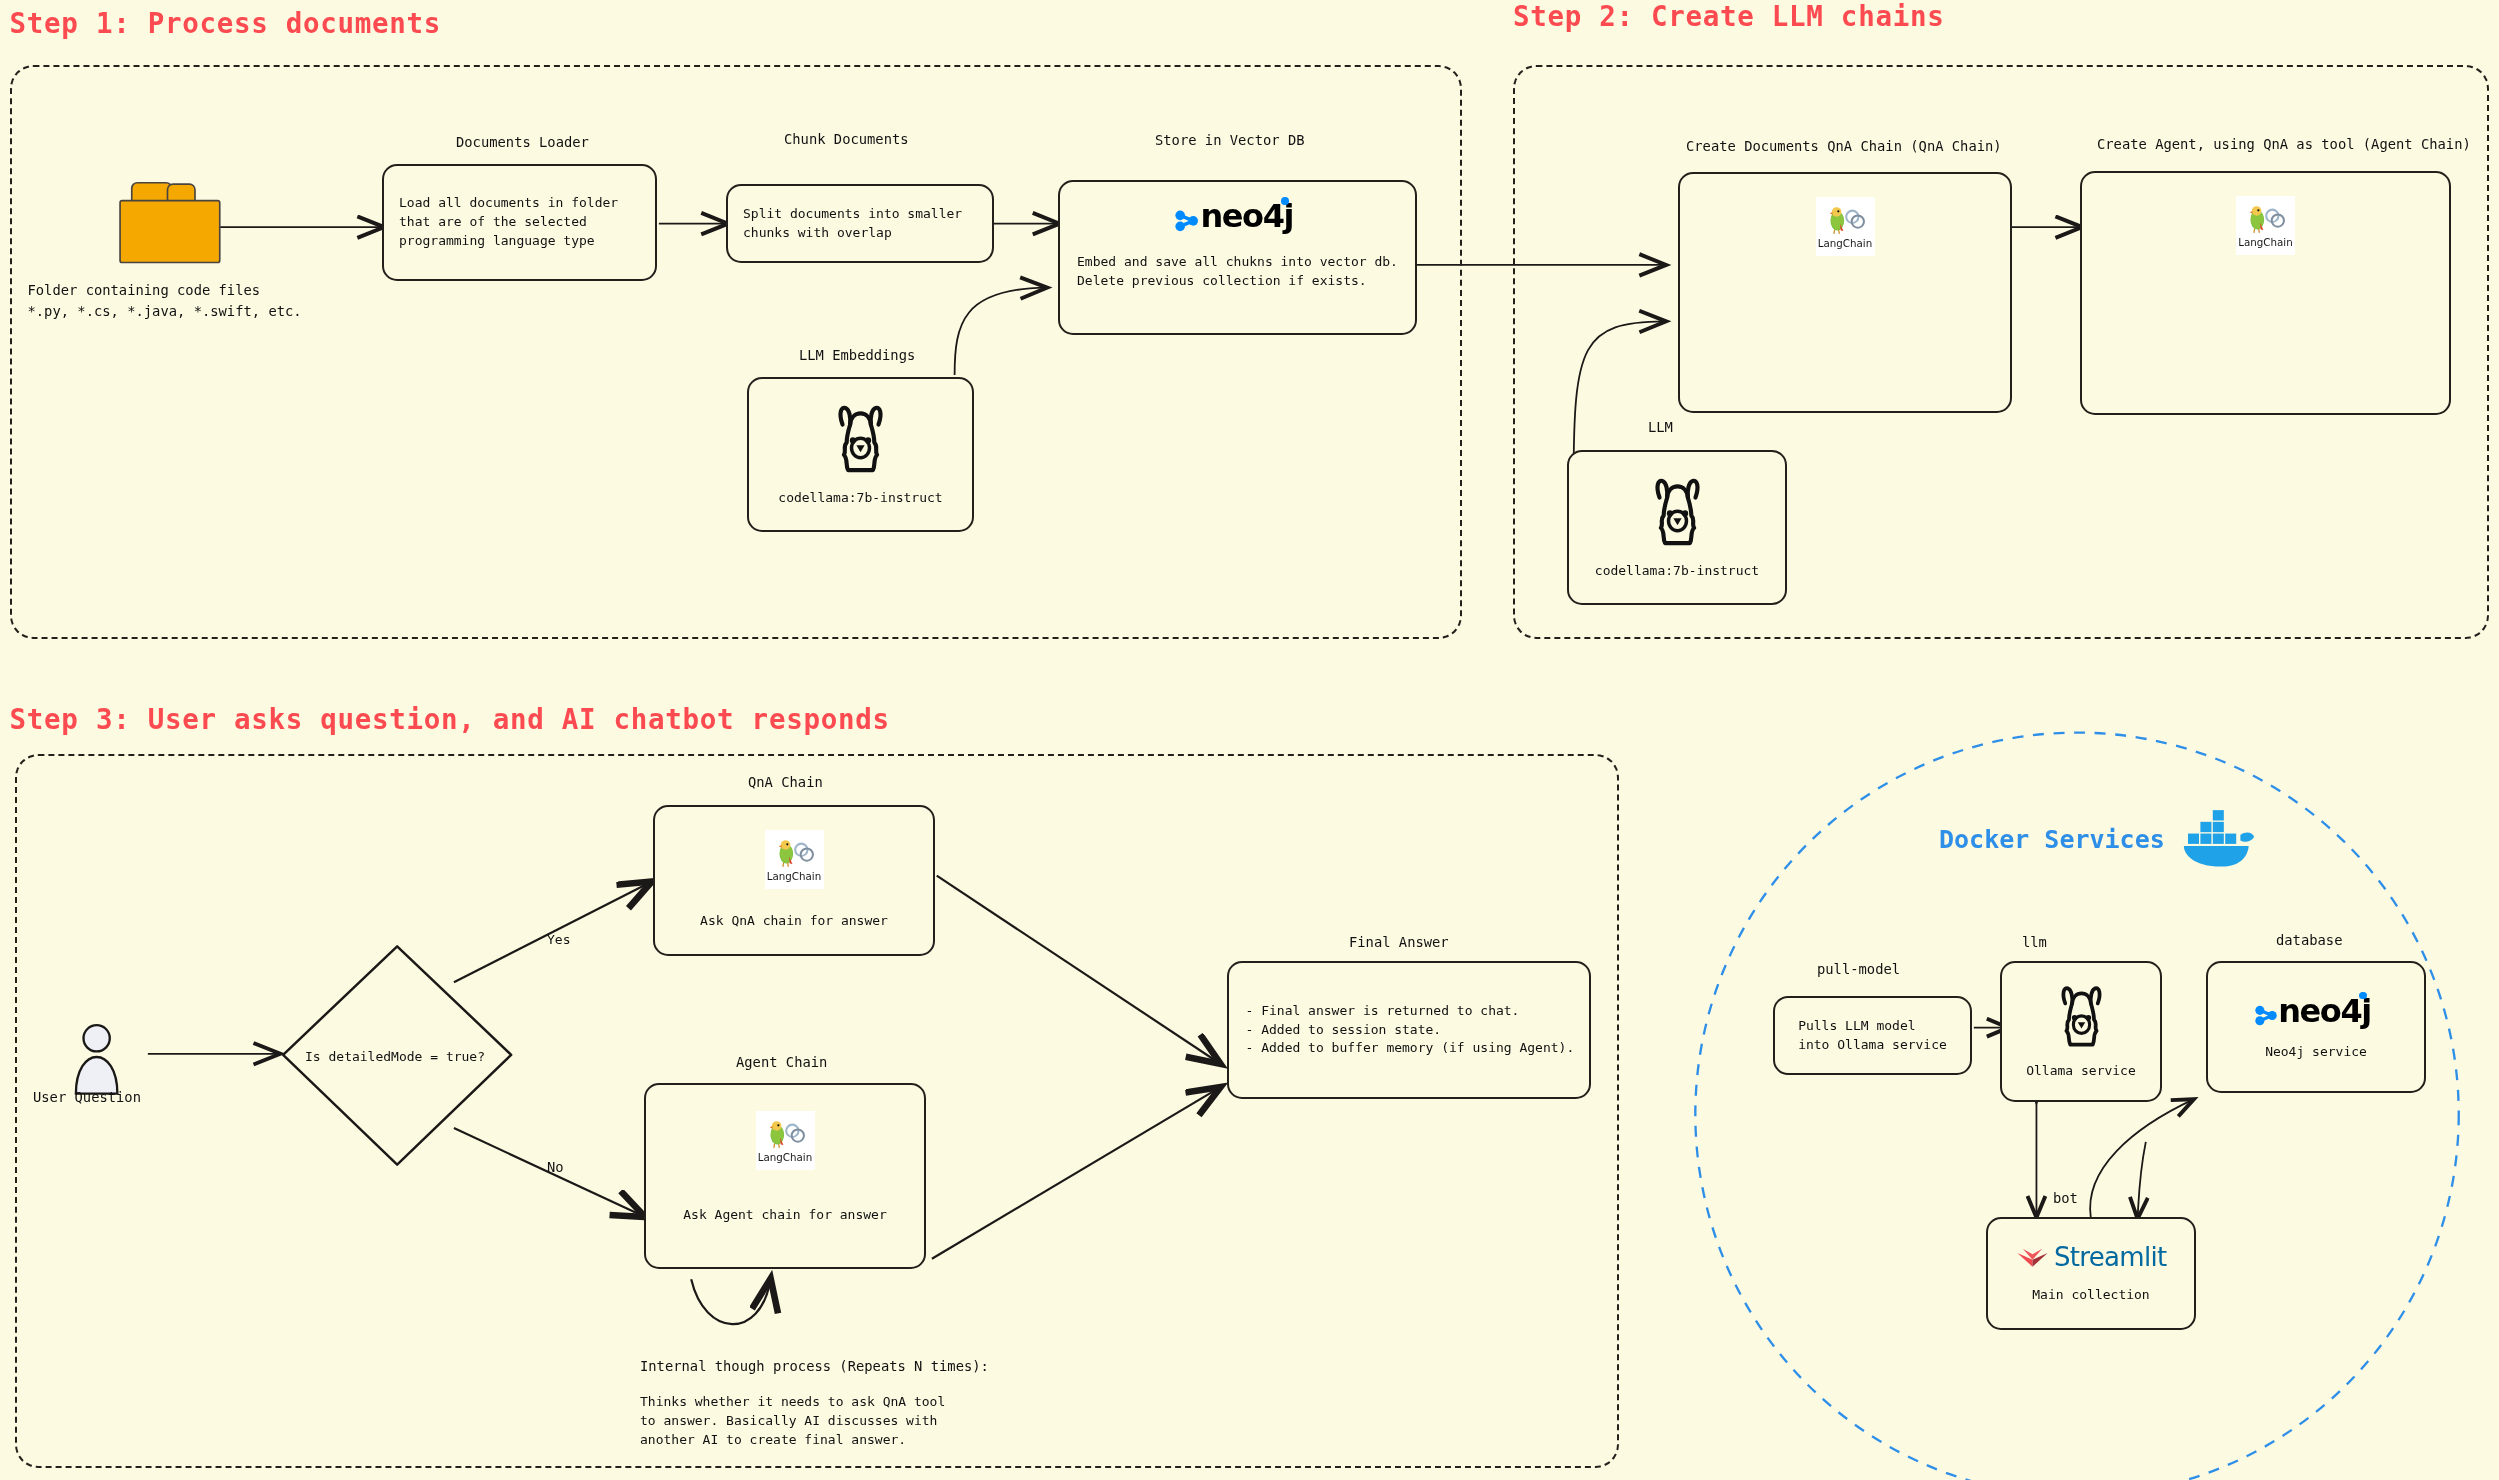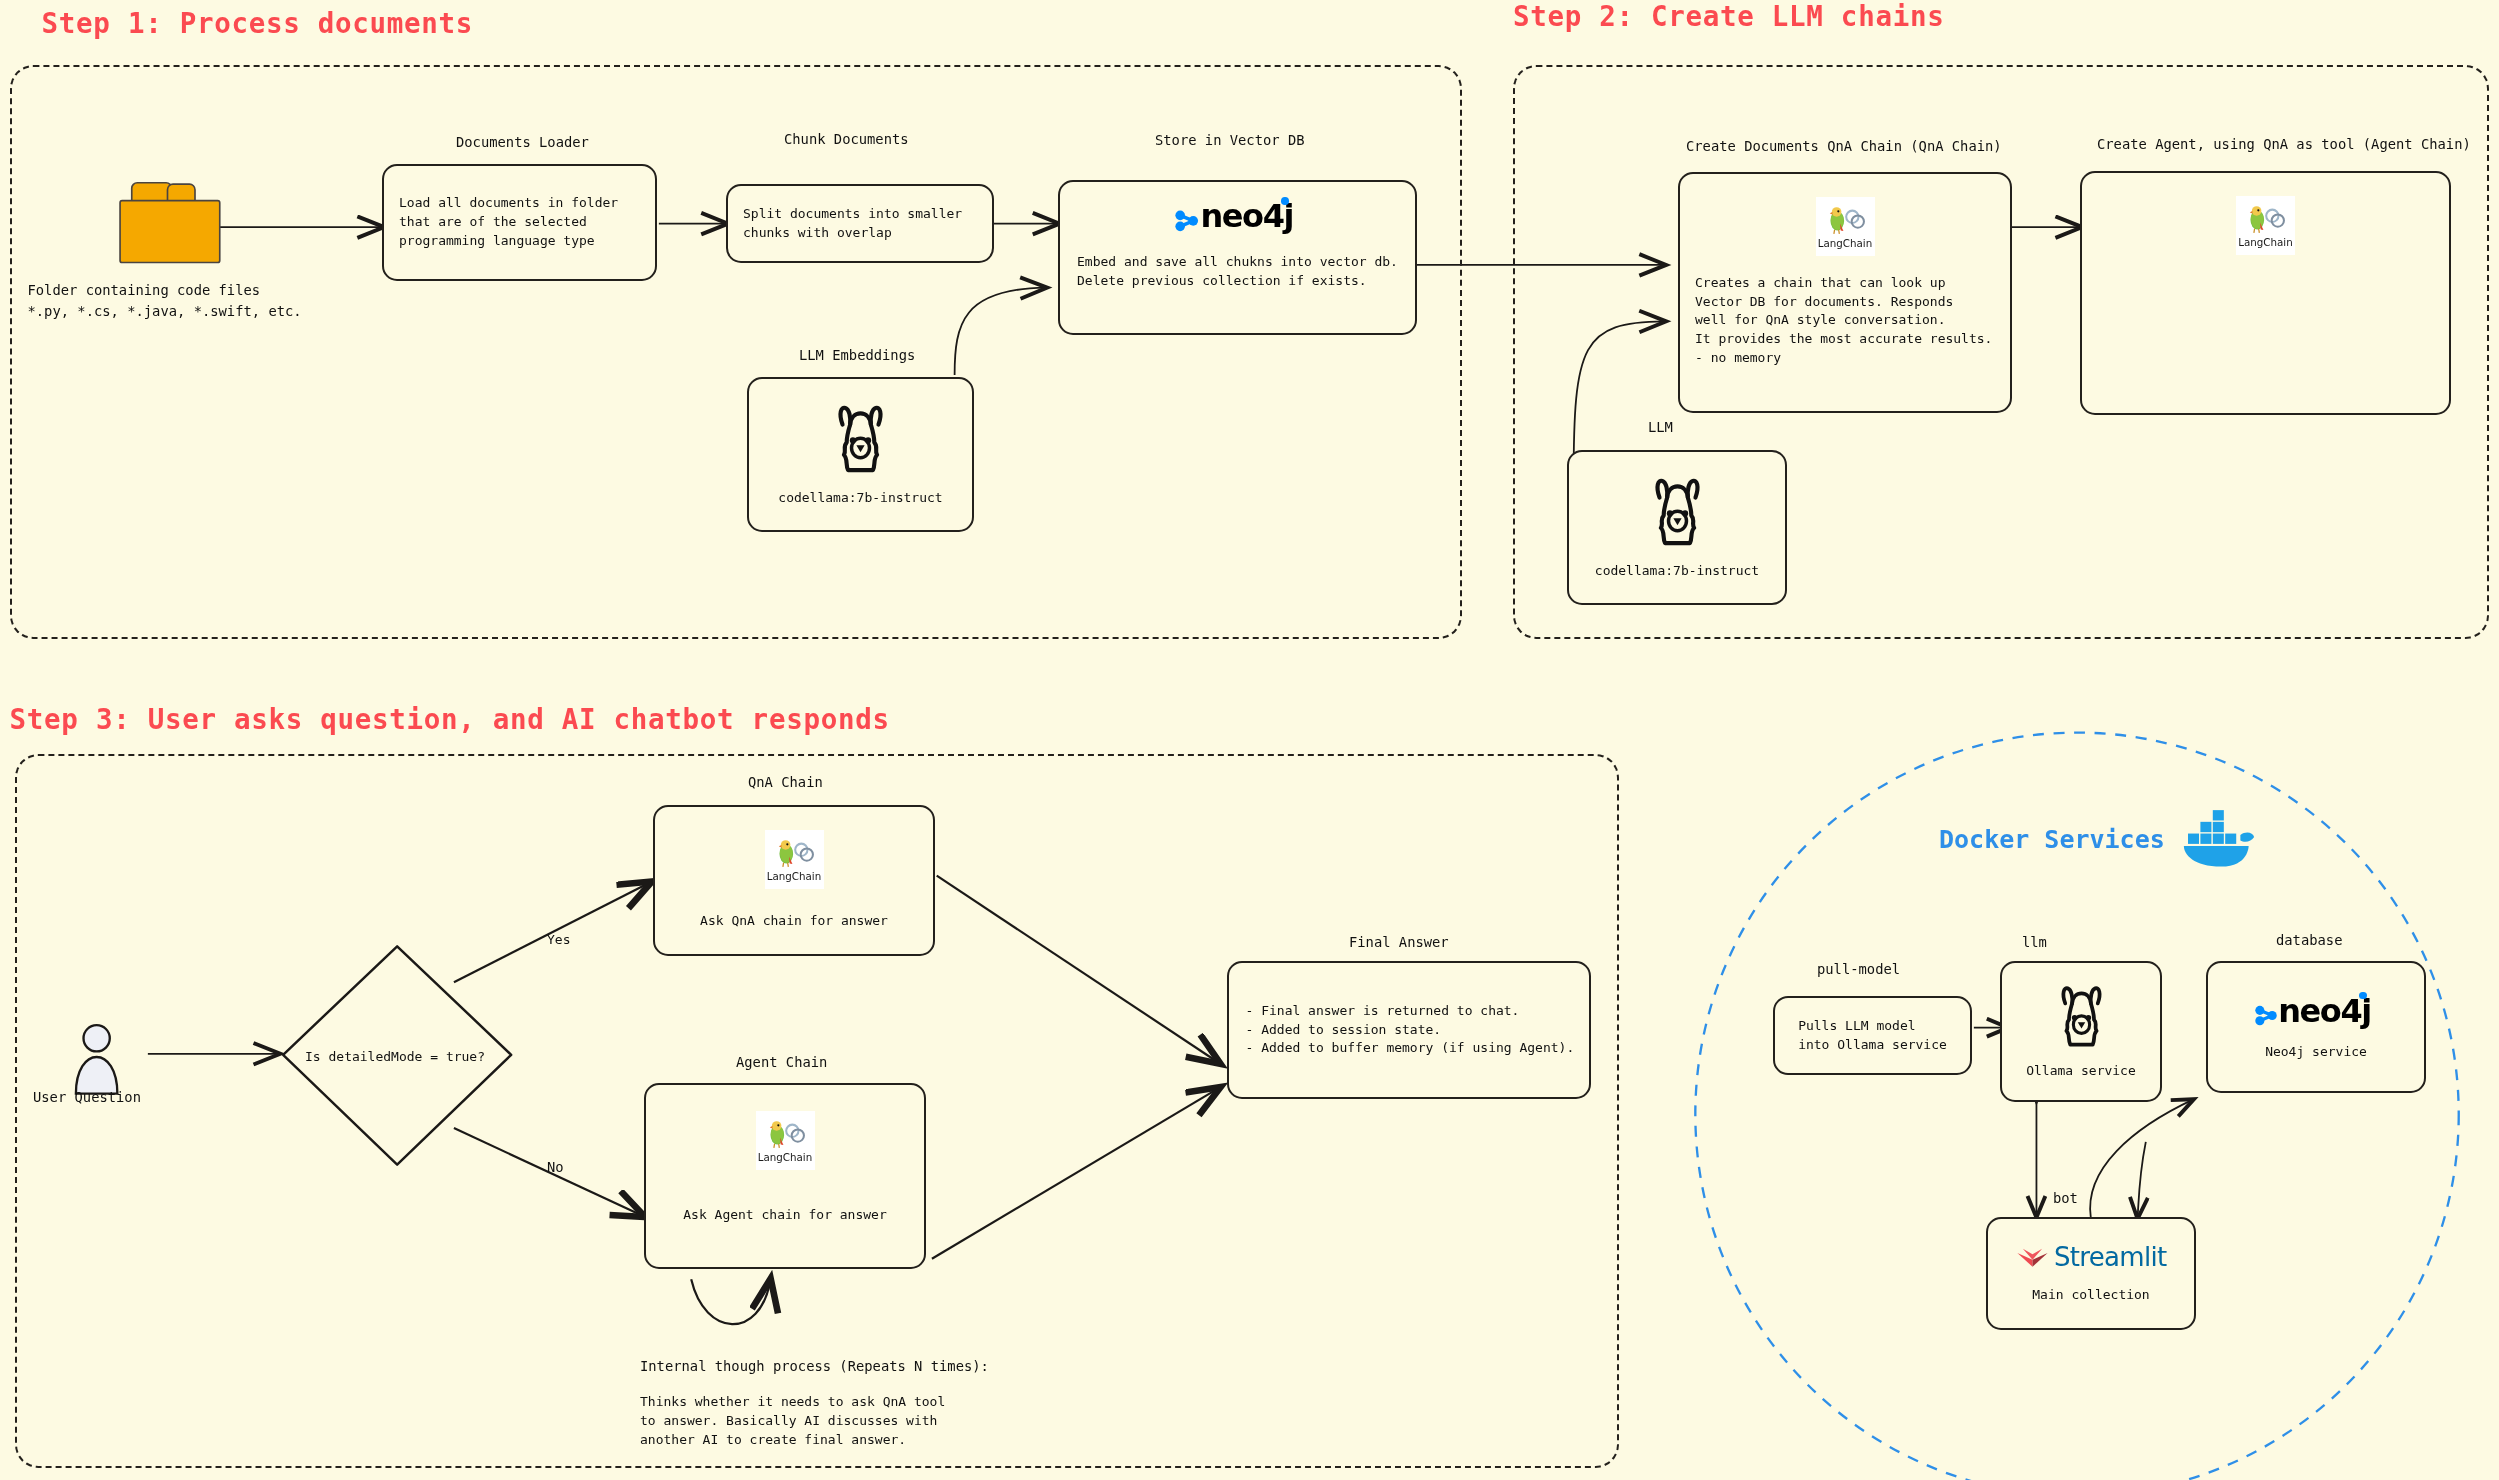--- a/index.html
+++ b/index.html
@@ -124,21 +124,21 @@
   <line x1="2870" y1="1494" x2="2920" y2="1494" stroke="#1b1917" stroke-width="2.6" marker-end="url(#ahs)"></line>
 
   <line x1="2961" y1="1600" x2="2961" y2="1770" stroke="#1b1917" stroke-width="2.6" marker-end="url(#ahs)" marker-start="url(#ahs)"></line>
 
   <path d="M3040,1770 C3030,1700 3100,1640 3190,1598" fill="none" stroke="#1b1917" stroke-width="2.6" marker-end="url(#ahs)"></path>
   <path d="M3120,1660 C3110,1710 3110,1740 3108,1772" fill="none" stroke="#1b1917" stroke-width="2.6" marker-end="url(#ahs)"></path>
 
   <ellipse cx="3020" cy="1620" rx="555" ry="555" fill="none" stroke="#2e8fe8" stroke-width="3.4" stroke-dasharray="16 14"></ellipse>
 </svg>
 
-<div class="abs step-title" style="left:9.6px;top:6.9px;margin-left:32px;">Step 1: Process documents</div>
+<div class="abs step-title" style="left:9.6px;top:6.9px;">Step 1: Process documents</div>
 <div class="abs region" style="left:9.6px;top:65px;width:1452px;height:574px;"></div>
 
 <div class="abs" style="left:118px;top:180px;width:110px;height:86px;">
   <svg width="110" height="86" viewBox="0 0 160 125">
     <rect x="20" y="4" width="58" height="34" rx="8" fill="#f5a800" stroke="#4a4440" stroke-width="2.4"></rect>
     <rect x="72" y="6" width="40" height="31" rx="8" fill="#f5a800" stroke="#4a4440" stroke-width="2.4"></rect>
     <rect x="3" y="30" width="145" height="90" rx="3" fill="#f5a800" stroke="#4a4440" stroke-width="2.4"></rect>
   </svg>
 </div>
 <div class="caption" style="left:27.5px;top:282px;">Folder containing code files</div>
@@ -208,25 +208,20 @@
         <circle cx="19.5" cy="12" r="1.6" fill="#111"></circle>
         <path d="M11,13 L7,15 L11,17Z" fill="#e07b2a"></path>
         <path d="M22,30 L27,41 L23,40Z" fill="#e0452a"></path>
         <path d="M14,39 L13,45 M20,39 L21,45" stroke="#c98b1f" stroke-width="1.8"></path>
       </g>
       <circle cx="40" cy="20" r="9" fill="none" stroke="#9fb6c9" stroke-width="3"></circle>
       <circle cx="48" cy="27" r="9" fill="none" stroke="#7f8fa0" stroke-width="3"></circle>
     </svg>
     <span class="lc-word">LangChain</span>
   </div>
-  <div class="node-text" style="margin-top:18px;align-self:flex-start;padding-left:15px;">Creates a chain that can look up
-Vector DB for documents. Responds
-well for QnA style conversation.
-It provides the most accurate results.
-- no memory</div>
 </div>
 
 <div class="caption" style="left:2097px;top:136px;">Create Agent, using QnA as tool (Agent Chain)</div>
 <div class="node" style="left:2080px;top:171px;width:371px;height:244px;justify-content:flex-start;padding-top:13.8px;">
   <div class="langchain-logo">
     <svg width="41" height="33" viewBox="0 0 60 48">
       <g>
         <ellipse cx="18" cy="26" rx="10" ry="14" fill="#77c043"></ellipse>
         <path d="M18,13 C10,13 8,20 9,27 C10,34 14,39 18,39 C23,39 27,33 27,25 C27,18 24,13 18,13Z" fill="#8cc63f"></path>
         <circle cx="17" cy="13" r="7" fill="#f2c94c"></circle>

